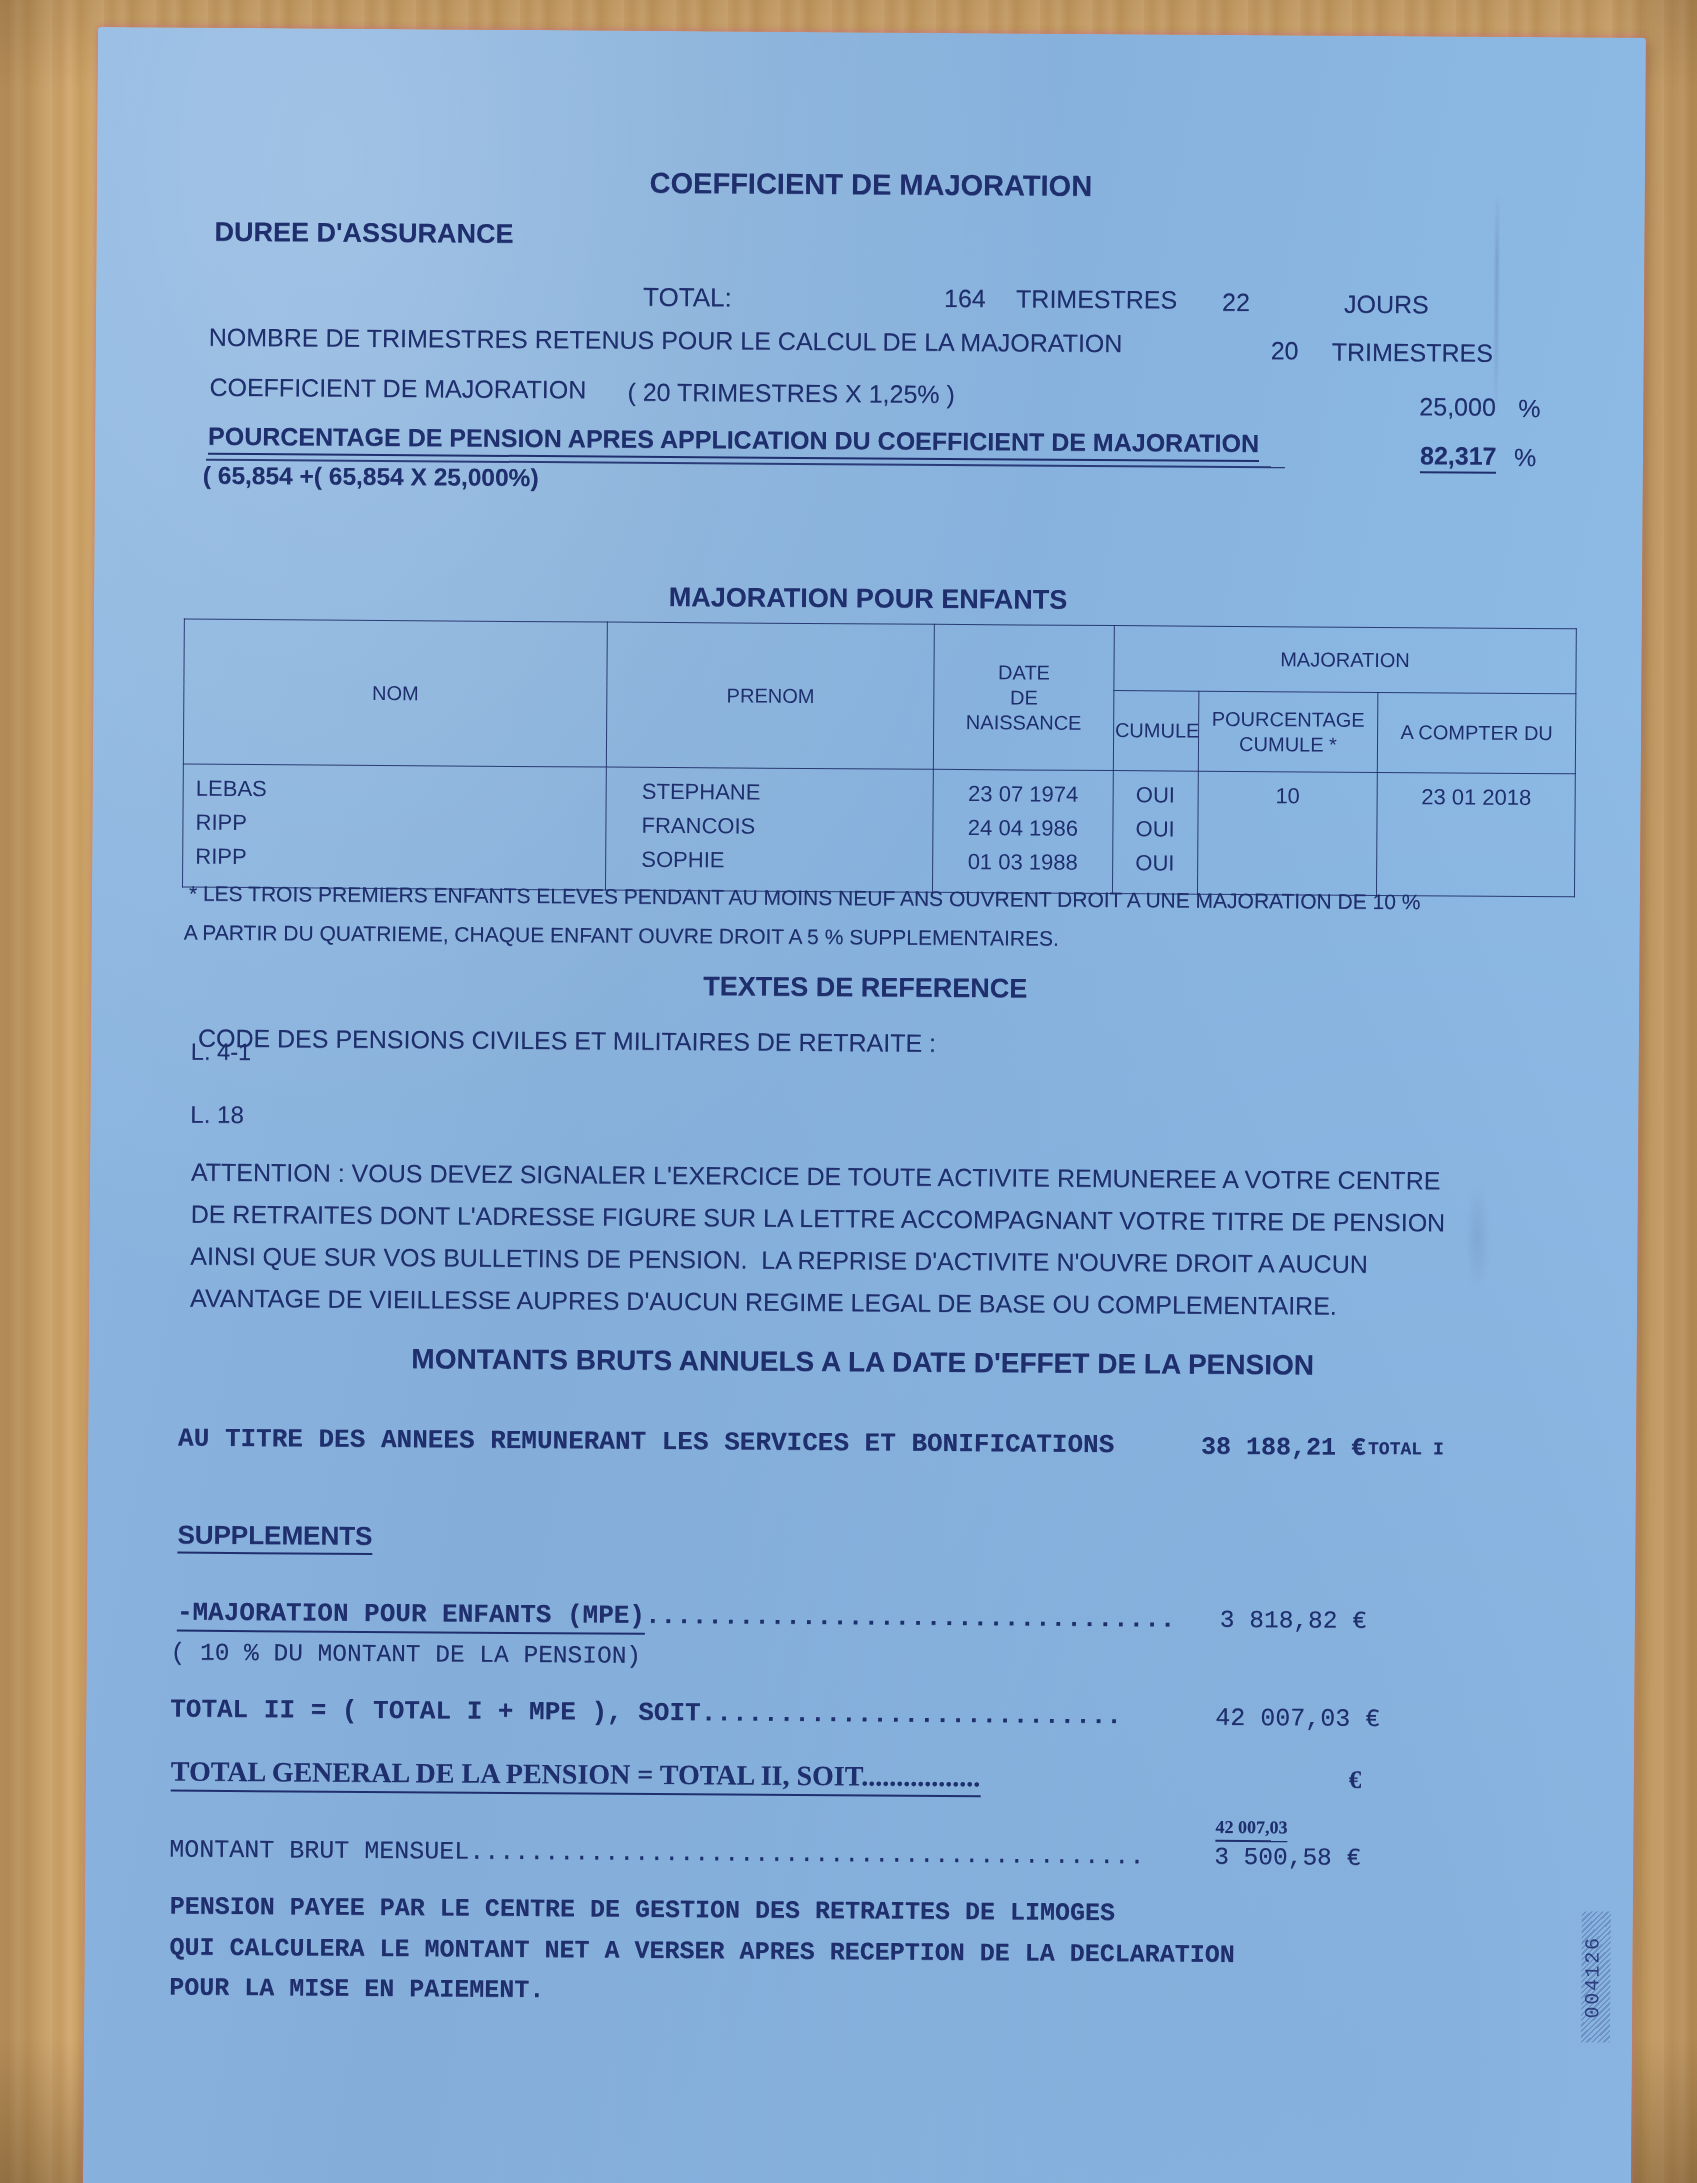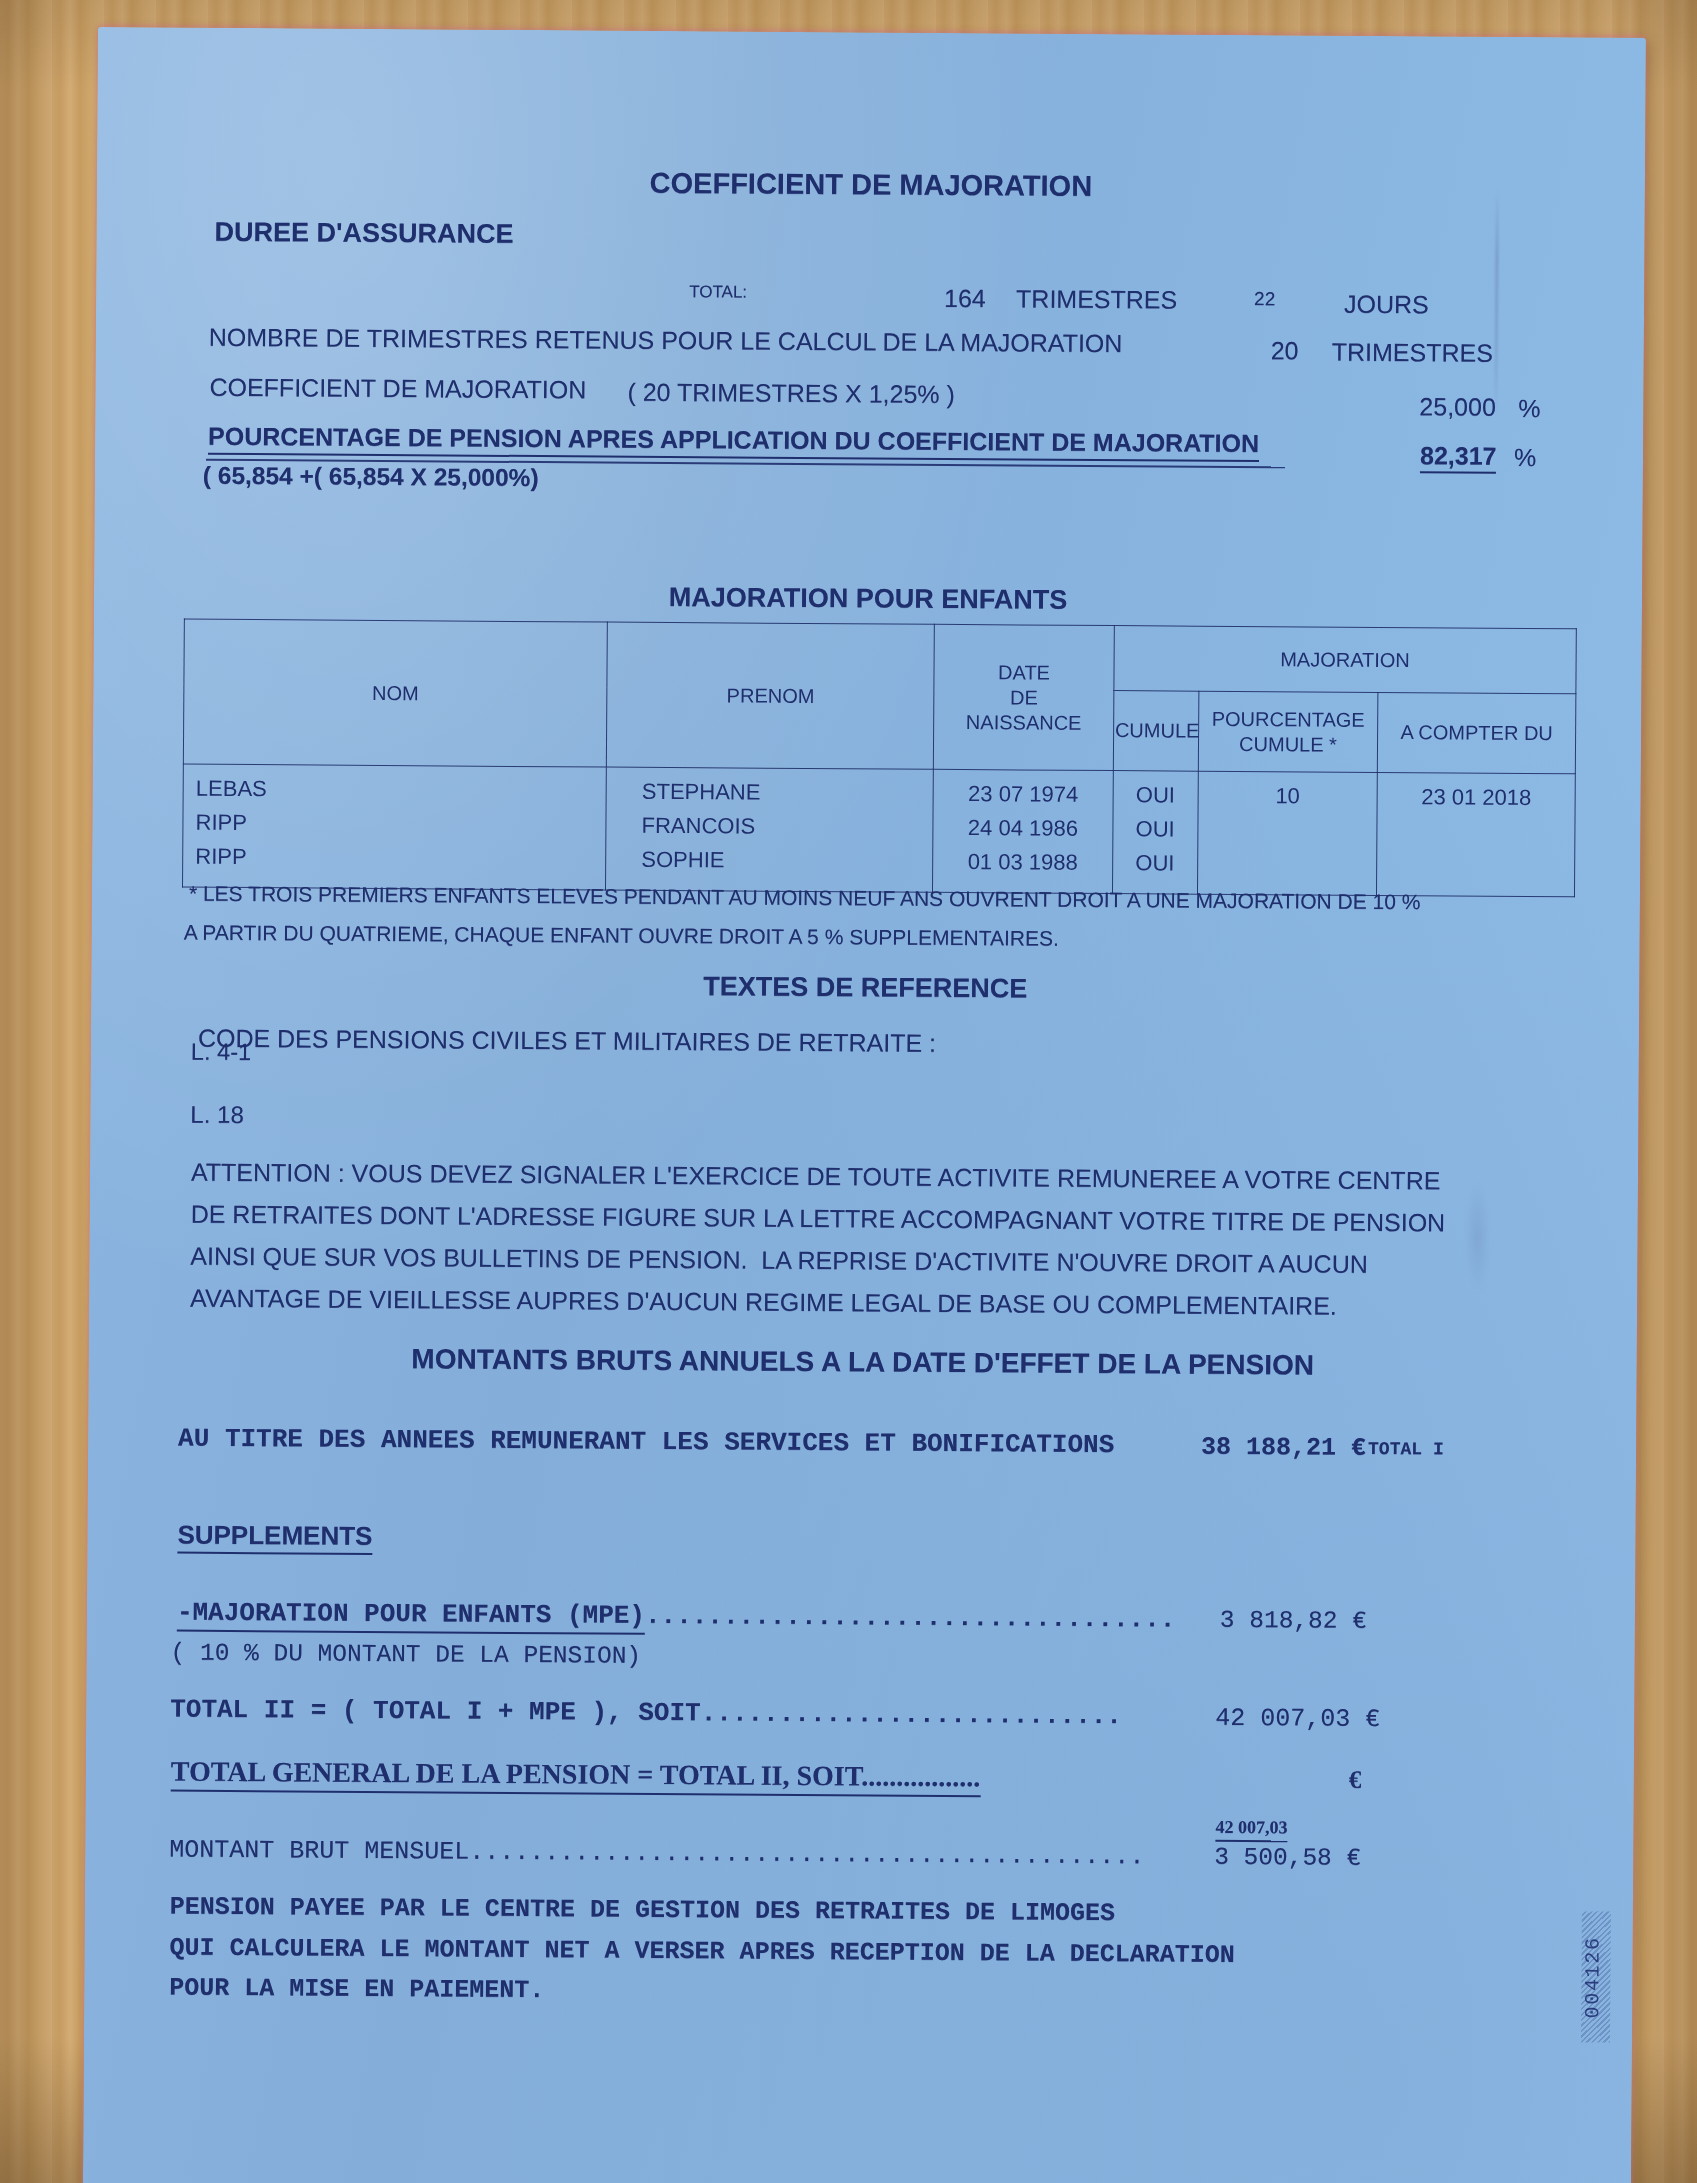--- a/index.html
+++ b/index.html
@@ -58,24 +58,24 @@
 </style>
 </head>
 <body>
 
 <div class="paper">
 
   <div class="abs ctr b" style="top:136px; font-size:29px;">COEFFICIENT DE MAJORATION</div>
   <div class="abs b" style="left:118px; top:189px; font-size:27px;">DUREE D'ASSURANCE</div>
 
   <div>
-    <span class="abs" style="left:547px; top:251px; font-size:17px;margin-left:46px;">TOTAL:</span>
+    <span class="abs" style="left:547px; top:251px; font-size:26px;">TOTAL:</span>
     <span class="abs" style="left:848px; top:251px; font-size:25px;">164</span>
     <span class="abs" style="left:920px; top:251px; font-size:25px;">TRIMESTRES</span>
-    <span class="abs" style="left:1158px; top:253px; font-size:19px;">22</span>
+    <span class="abs" style="left:1126px; top:253px; font-size:25px;">22</span>
     <span class="abs" style="left:1248px; top:254px; font-size:25px;text-align:right;">JOURS</span>
   </div>
 
   <div>
     <span class="abs" style="left:113px; top:295px; font-size:25px;">NOMBRE DE TRIMESTRES RETENUS POUR LE CALCUL DE LA MAJORATION</span>
     <span class="abs" style="left:1175px; top:301px; font-size:25px;">20</span>
     <span class="abs" style="left:1236px; top:302px; font-size:25px;">TRIMESTRES</span>
   </div>
 
   <div>

